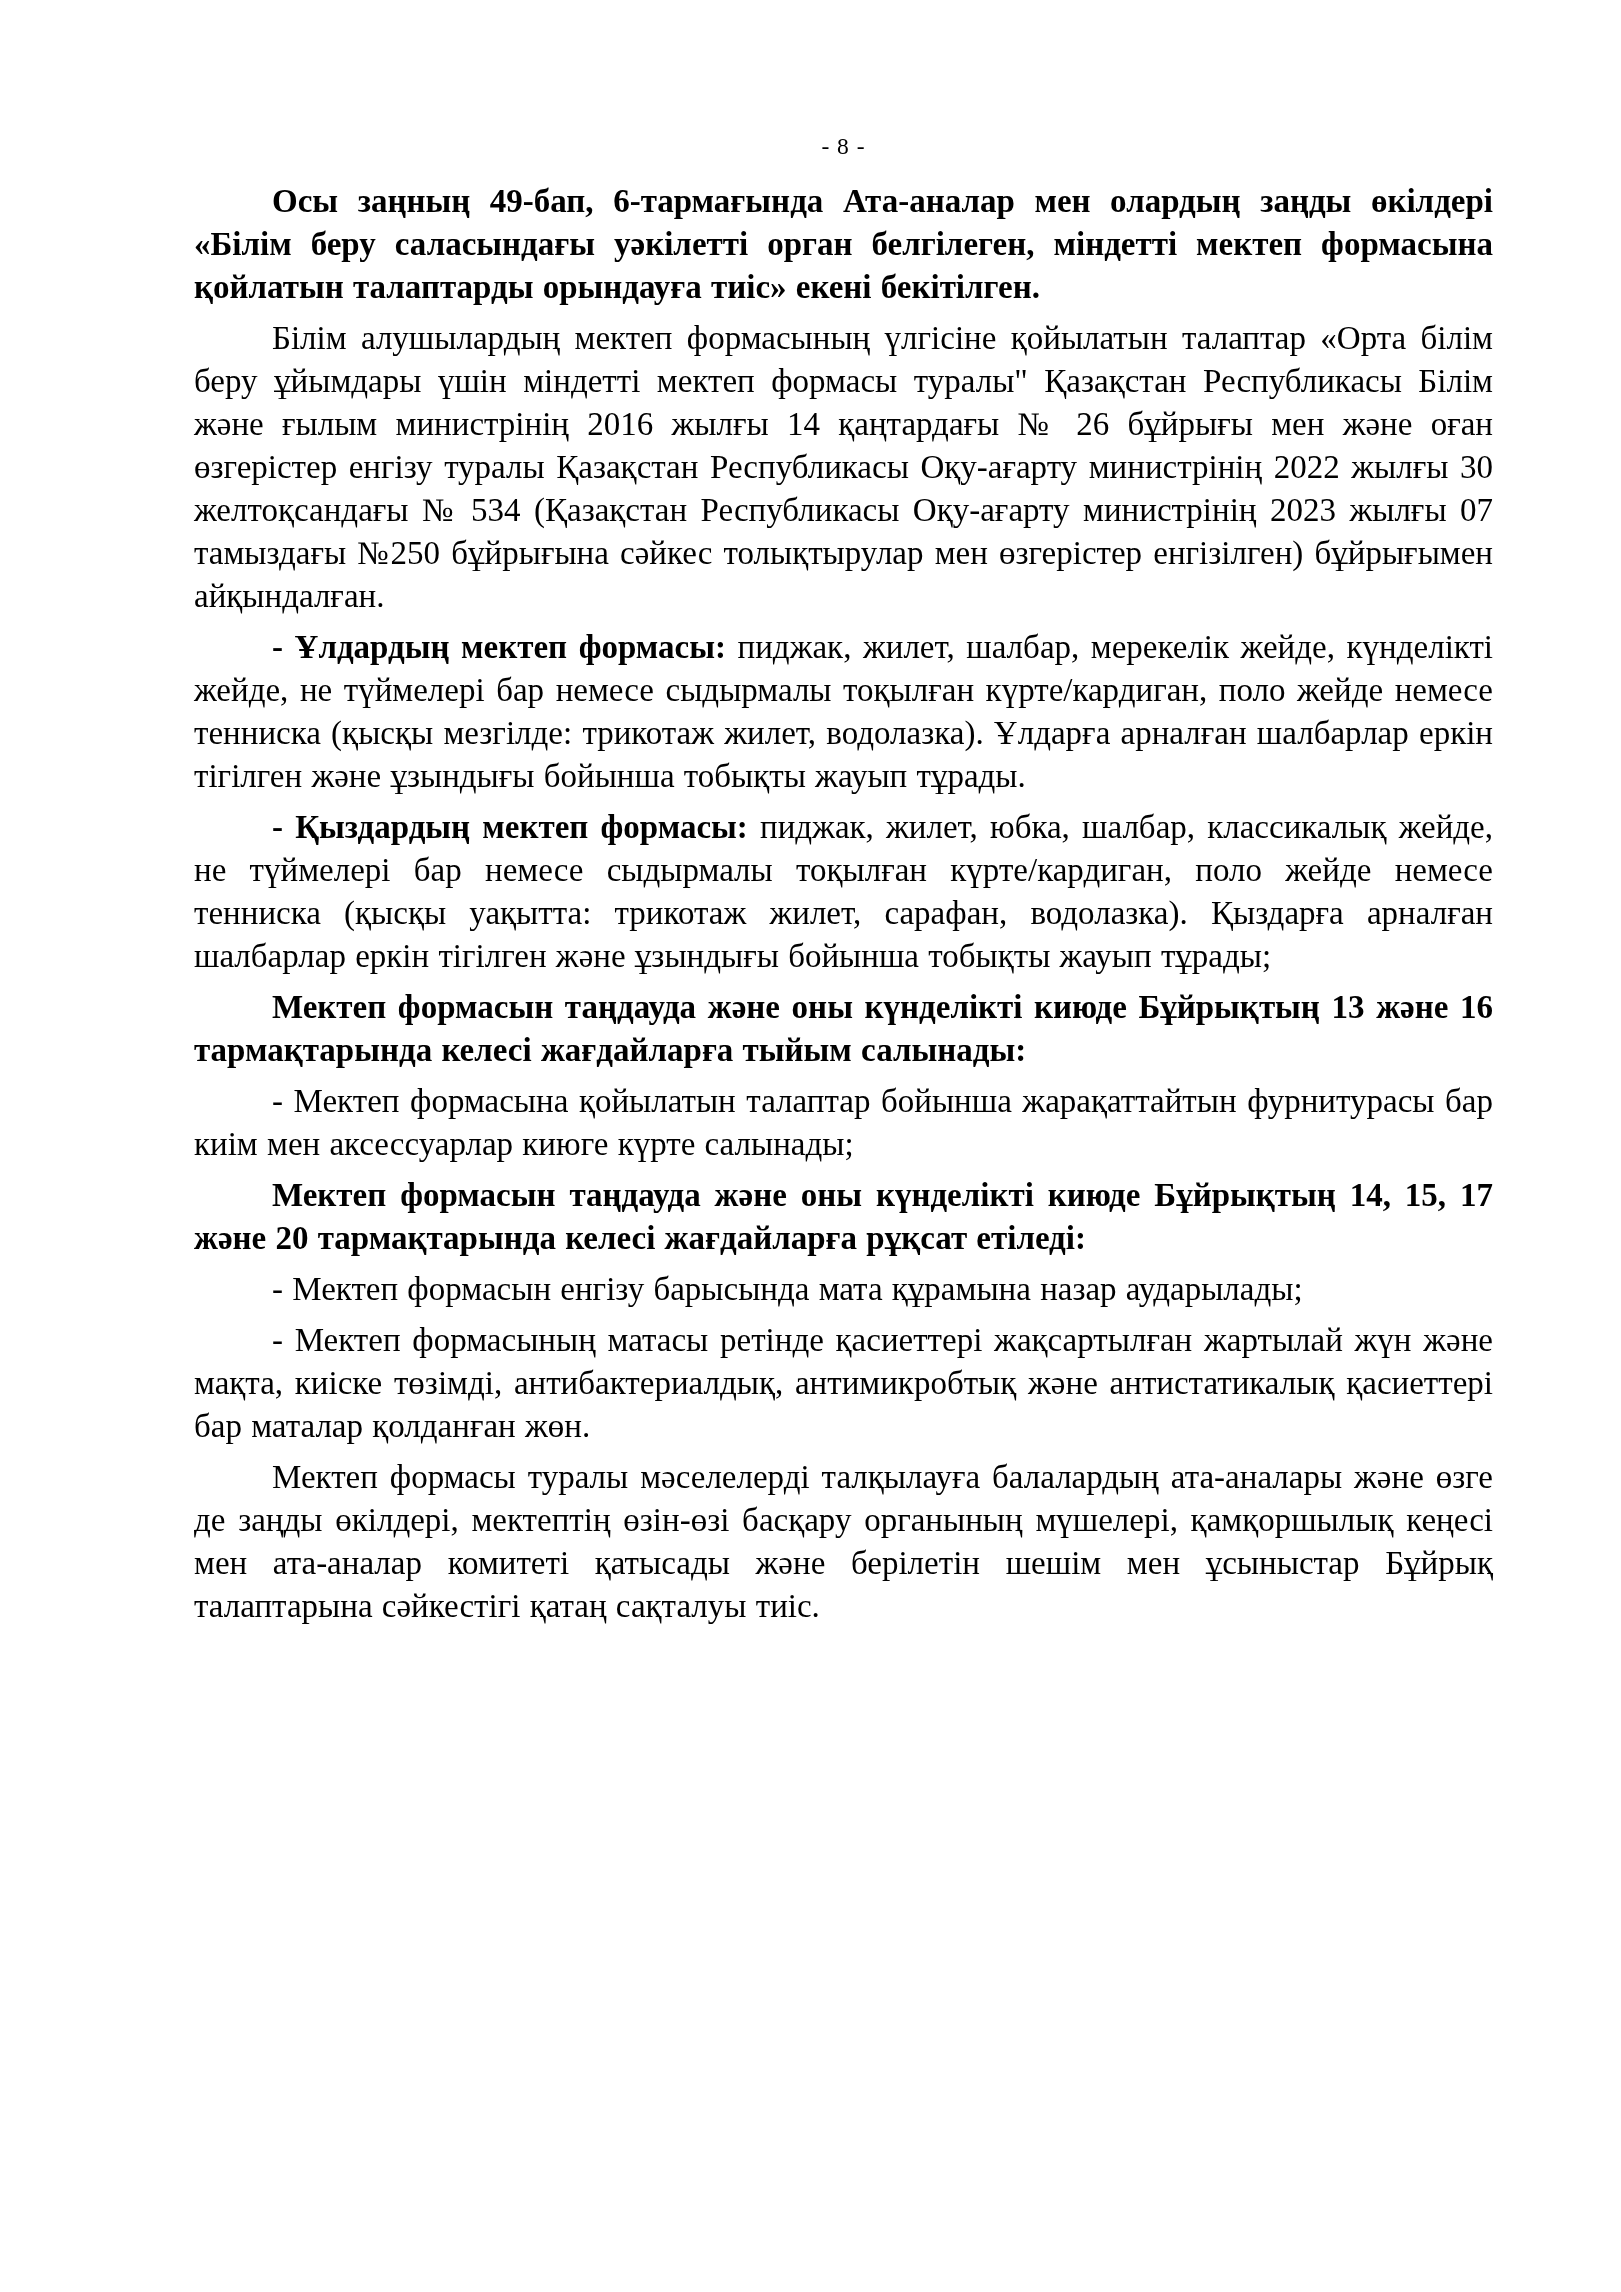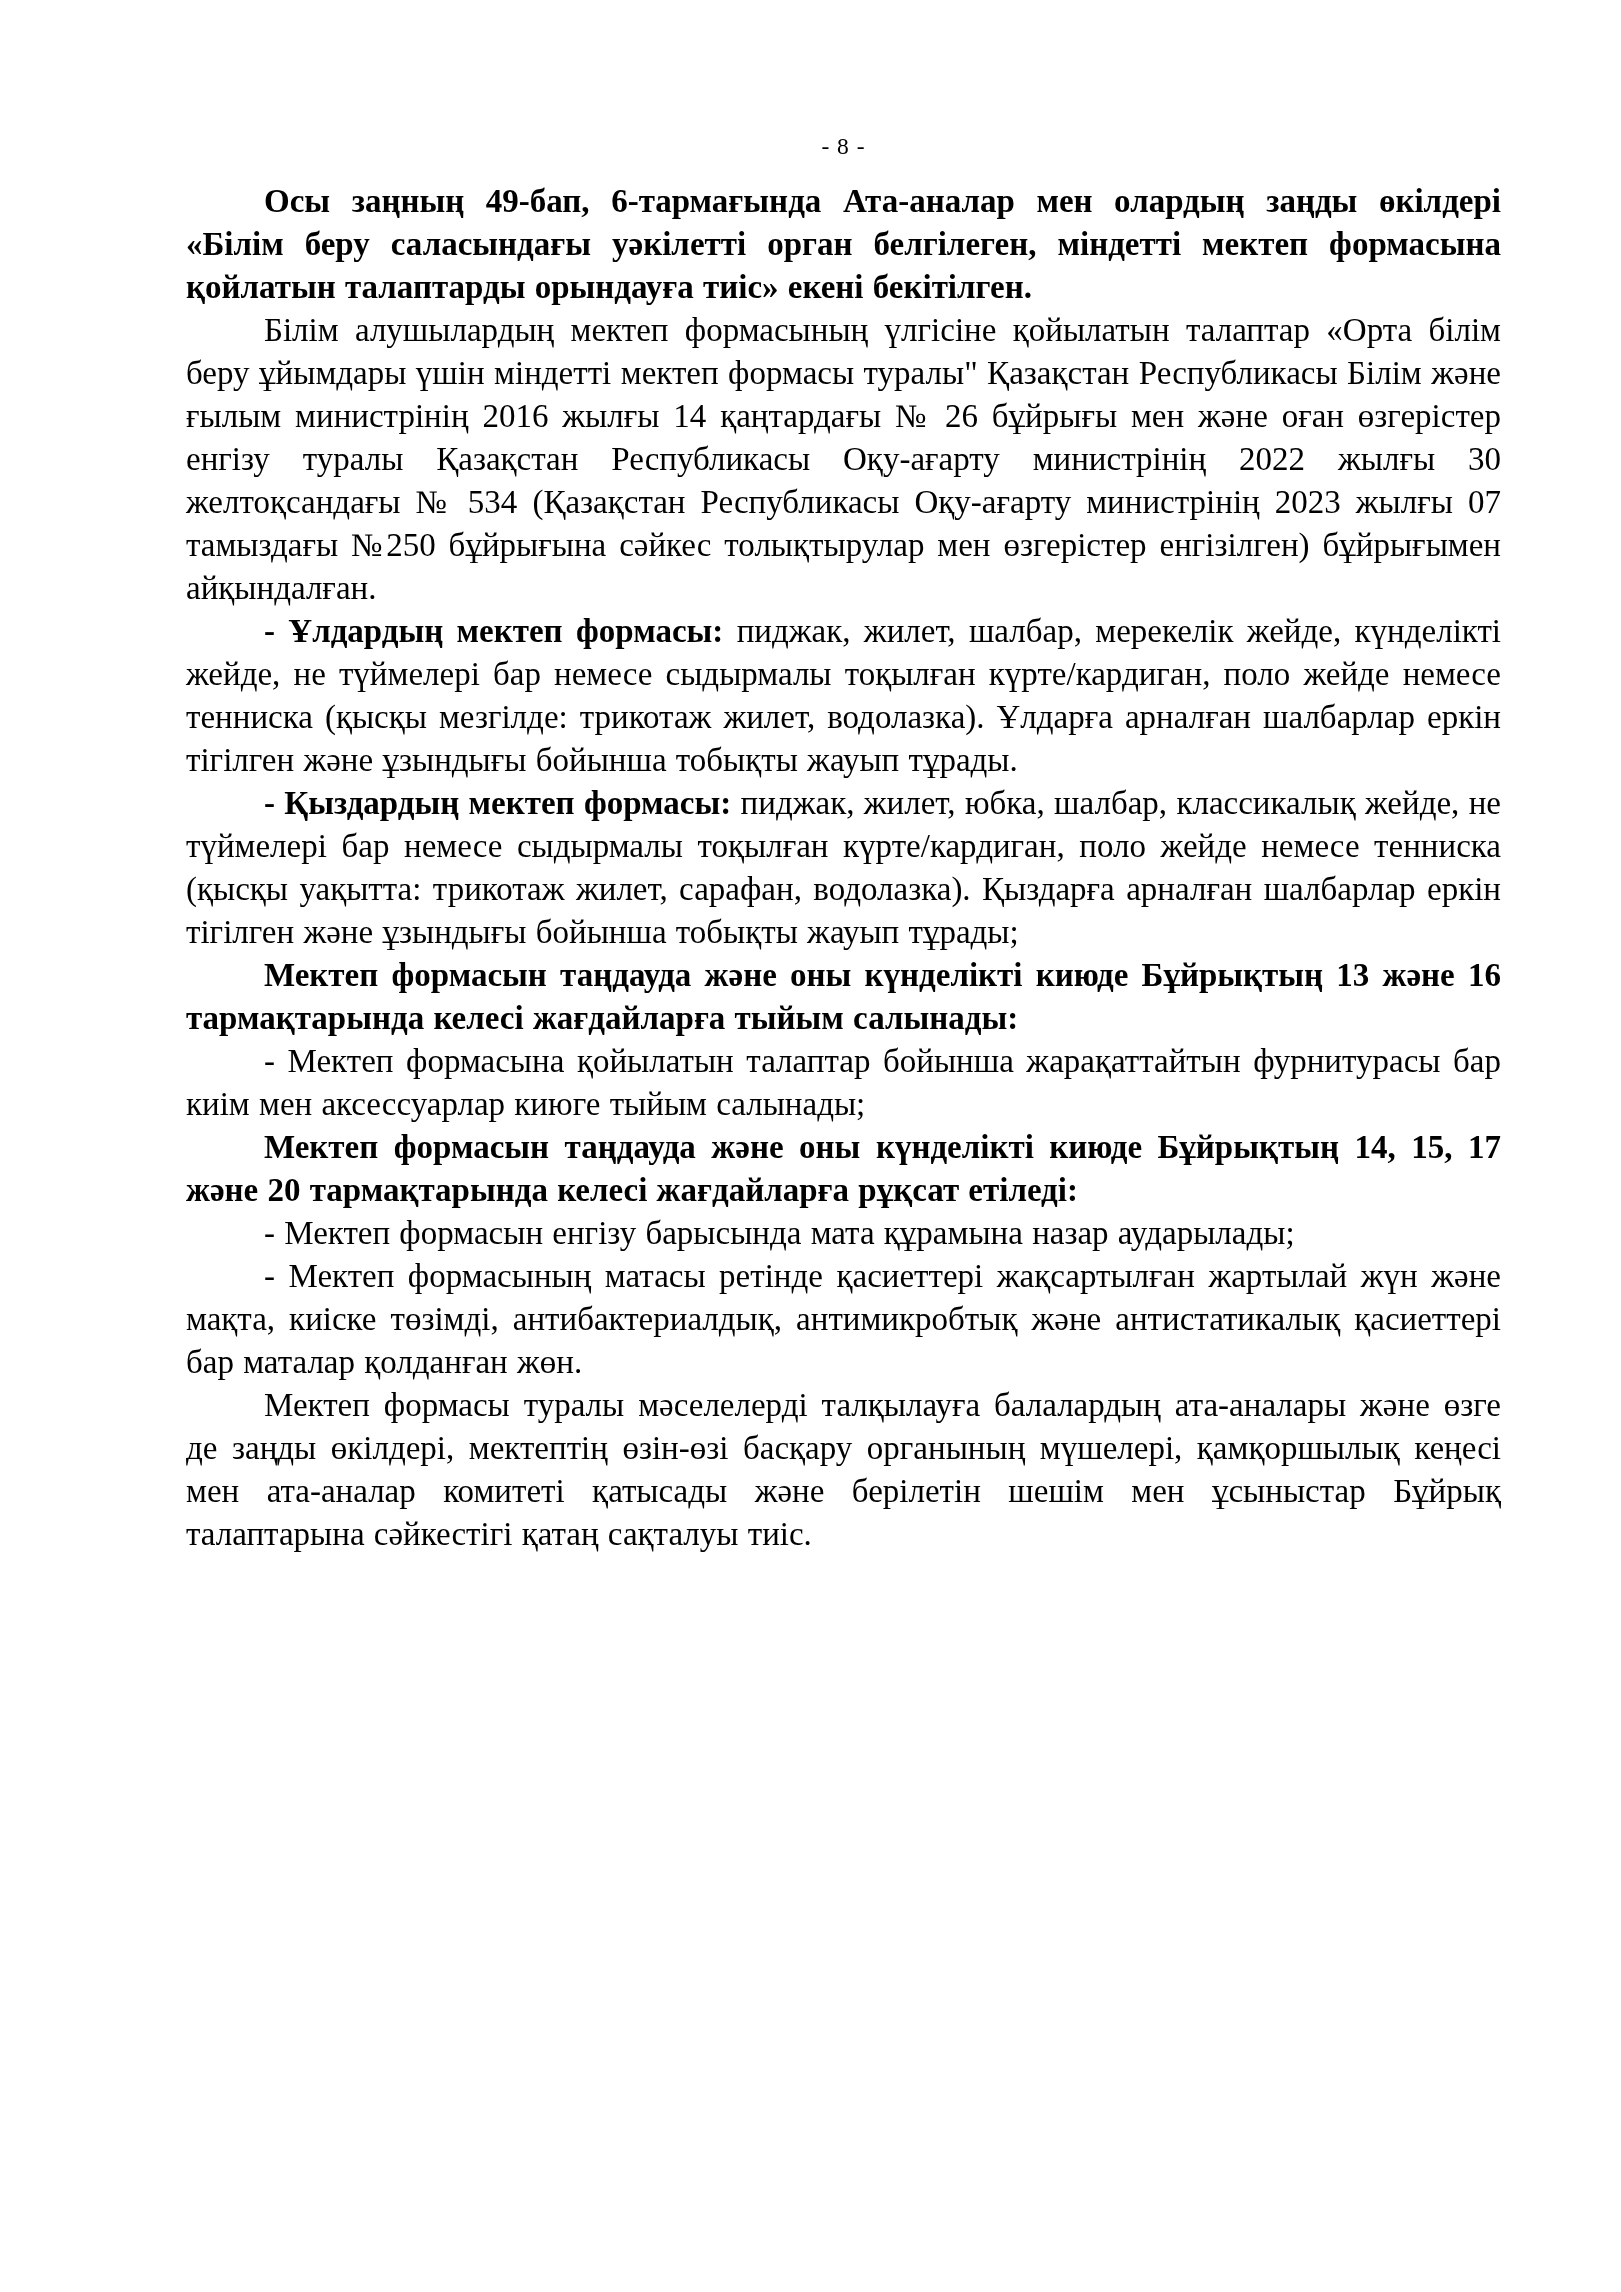--- a/index.html
+++ b/index.html
@@ -27,21 +27,21 @@
     line-height: 27.4px;
     margin-bottom: 19.6px;
     letter-spacing: 1px;
   }
   .content {
     font-size: 33px;
     line-height: 43px;
     text-align: justify;
   }
   .content p {
-    margin: 0;
+    margin: 8px;
     padding: 0;
     text-indent: 78px;
     word-spacing: 1px;
   }
   .content p.bold {
     font-weight: bold;
   }
   .content b {
     font-weight: bold;
   }
@@ -50,20 +50,20 @@
 <body>
 
 <div class="page">
   <div class="page-number">- 8 -</div>
   <div class="content">
       <p class="bold">Осы заңның 49-бап, 6-тармағында Ата-аналар мен олардың заңды өкілдері «Білім беру саласындағы уәкілетті орган белгілеген, міндетті мектеп формасына қойлатын талаптарды орындауға тиіс» екені бекітілген.</p>
       <p>Білім алушылардың мектеп формасының үлгісіне қойылатын талаптар «Орта білім беру ұйымдары үшін міндетті мектеп формасы туралы" Қазақстан Республикасы Білім және ғылым министрінің 2016 жылғы 14 қаңтардағы № 26 бұйрығы мен және оған өзгерістер енгізу туралы Қазақстан Республикасы Оқу-ағарту министрінің 2022 жылғы 30 желтоқсандағы № 534 (Қазақстан Республикасы Оқу-ағарту министрінің 2023 жылғы 07 тамыздағы №250 бұйрығына сәйкес толықтырулар мен өзгерістер енгізілген) бұйрығымен айқындалған.</p>
       <p><b>- Ұлдардың мектеп формасы:</b> пиджак, жилет, шалбар, мерекелік жейде, күнделікті жейде, не түймелері бар немесе сыдырмалы тоқылған күрте/кардиган, поло жейде немесе тенниска (қысқы мезгілде: трикотаж жилет, водолазка). Ұлдарға арналған шалбарлар еркін тігілген және ұзындығы бойынша тобықты жауып тұрады.</p>
       <p><b>- Қыздардың мектеп формасы:</b> пиджак, жилет, юбка, шалбар, классикалық жейде, не түймелері бар немесе сыдырмалы тоқылған күрте/кардиган, поло жейде немесе тенниска (қысқы уақытта: трикотаж жилет, сарафан, водолазка). Қыздарға арналған шалбарлар еркін тігілген және ұзындығы бойынша тобықты жауып тұрады;</p>
       <p class="bold">Мектеп формасын таңдауда және оны күнделікті киюде Бұйрықтың 13 және 16 тармақтарында келесі жағдайларға тыйым салынады:</p>
-      <p>- Мектеп формасына қойылатын талаптар бойынша жарақаттайтын фурнитурасы бар киім мен аксессуарлар киюге тыйым салынады;</p>
+      <p>- Мектеп формасына қойылатын талаптар бойынша жарақаттайтын фурнитурасы бар киім мен аксессуарлар киюге күрте салынады;</p>
       <p class="bold">Мектеп формасын таңдауда және оны күнделікті киюде Бұйрықтың 14, 15, 17 және 20 тармақтарында келесі жағдайларға рұқсат етіледі:</p>
       <p>- Мектеп формасын енгізу барысында мата құрамына назар аударылады;</p>
       <p>- Мектеп формасының матасы ретінде қасиеттері жақсартылған жартылай жүн және мақта, киіске төзімді, антибактериалдық, антимикробтық және антистатикалық қасиеттері бар маталар қолданған жөн.</p>
       <p>Мектеп формасы туралы мәселелерді талқылауға балалардың ата-аналары және өзге де заңды өкілдері, мектептің өзін-өзі басқару органының мүшелері, қамқоршылық кеңесі мен ата-аналар комитеті қатысады және берілетін шешім мен ұсыныстар Бұйрық талаптарына сәйкестігі қатаң сақталуы тиіс.</p>
     </div>
 </div>
 
 
 </body></html>

